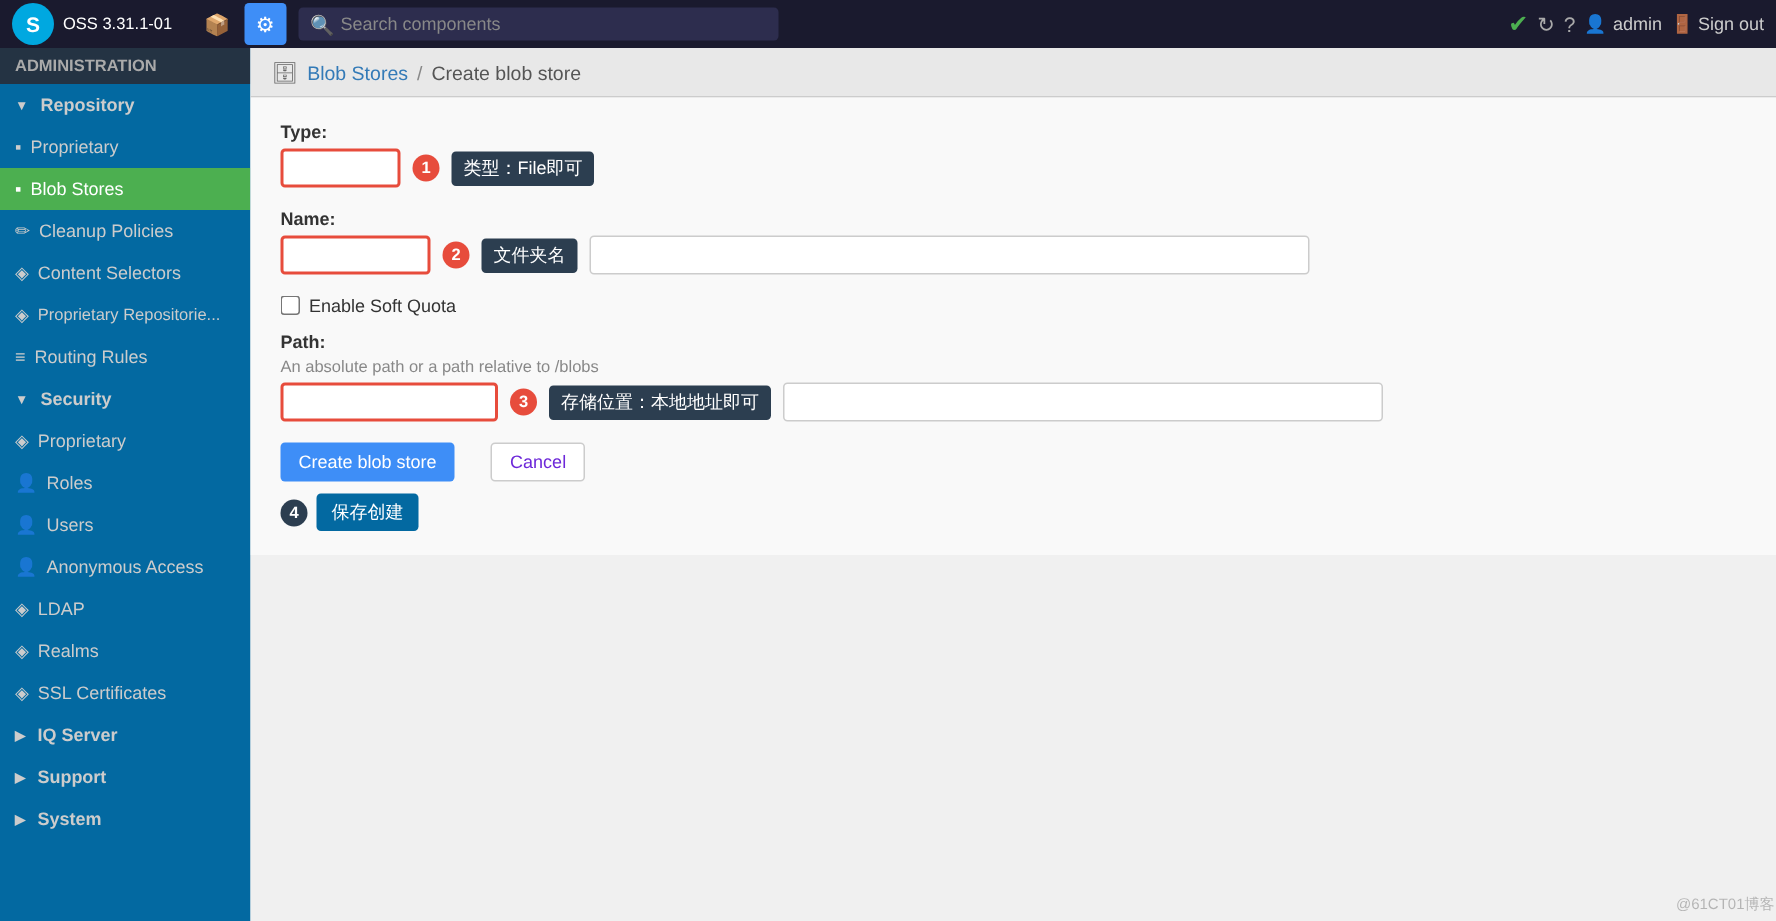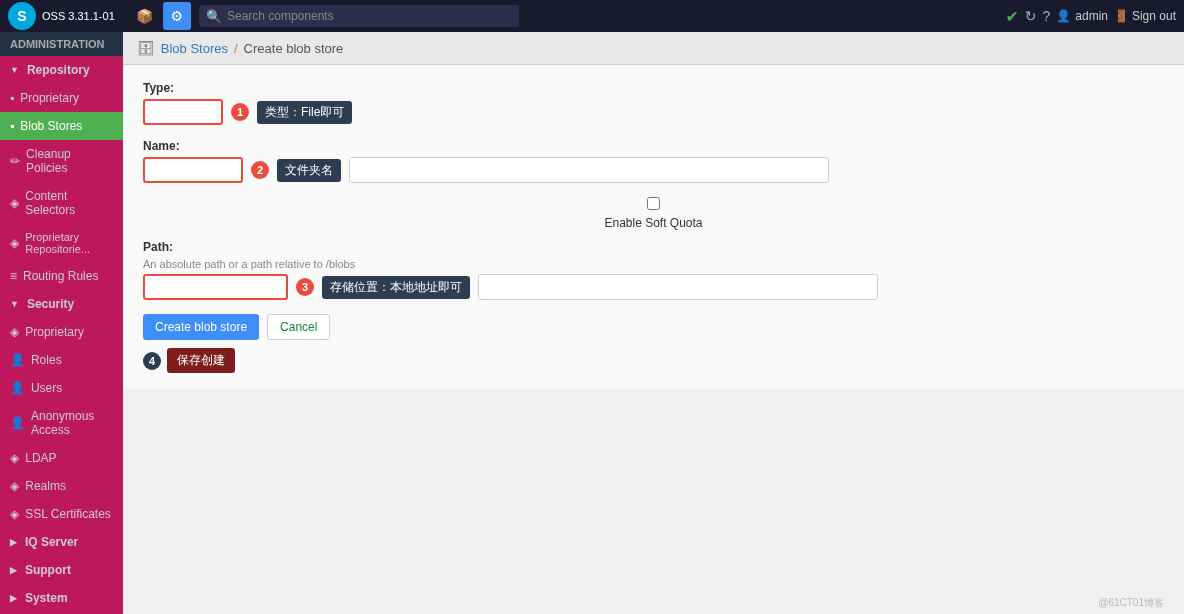--- a/index.html
+++ b/index.html
@@ -55,22 +55,22 @@
     .status-refresh { color: #aaa; font-size: 14px; cursor: pointer; }
     .help-icon { color: #aaa; font-size: 14px; cursor: pointer; }
     .user-section { display: flex; align-items: center; gap: 4px; color: #ccc; font-size: 12px; }
     .sign-out-btn { color: #ccc; font-size: 12px; cursor: pointer; display: flex; align-items: center; gap: 3px; }
 
     
     .layout { display: flex; height: calc(614px - 32px); }
 
     
     .sidebar {
-      width: 123px;
-      background: #be185d;
+      width: 167px;
+      background: #0369a1;
       color: #ddd;
       flex-shrink: 0;
       overflow-y: auto;
     }
     .sidebar-section-header {
       padding: 6px 10px;
       font-size: 11px;
       color: #aaa;
       font-weight: bold;
       text-transform: uppercase;
@@ -174,61 +174,62 @@
       font-size: 12px;
       white-space: nowrap;
     }
 
     .form-hint {
       font-size: 11px;
       color: #888;
       margin-top: 2px;
     }
 
-    .checkbox-row { display: flex; align-items: center; gap: 6px; margin-bottom: 10px; flex-direction: column; }
+    .checkbox-row { display: flex; align-items: flex-start; gap: 6px; margin-bottom: 10px; }
     .checkbox-row input[type=checkbox] { cursor: pointer; }
     .checkbox-row label { font-size: 12px; color: #333; cursor: pointer; }
 
     .btn-primary {
       background: #3e8ef7;
       color: #fff;
       border: none;
       border-radius: 3px;
       padding: 5px 12px;
       font-size: 12px;
       cursor: pointer;
       height: 26px;
     }
     .btn-default {
       background: #fff;
-      color: #15803d;
+      color: #6d28d9;
       border: 1px solid #ccc;
       border-radius: 3px;
       padding: 5px 12px;
       font-size: 12px;
       cursor: pointer;
       height: 26px;
+      margin-left: 16px;
     }
 
     .action-row { display: flex; align-items: center; gap: 8px; margin-top: 4px; }
 
     .save-badge-row { display: flex; align-items: center; gap: 6px; margin-top: 8px; }
     .save-tooltip {
-      background: #7f1d1d;
+      background: #0369a1;
       color: #fff;
       padding: 4px 10px;
       border-radius: 3px;
       font-size: 12px;
     }
 
     
     .watermark {
       position: fixed;
       bottom: 4px;
-      right: 20px;
+      right: 1px;
       font-size: 10px;
       color: rgba(0,0,0,0.25);
       margin-left: 16px;
     }
   </style>
 </head>
 <body>
 
 <div class="topbar">
   <div class="topbar-brand">

